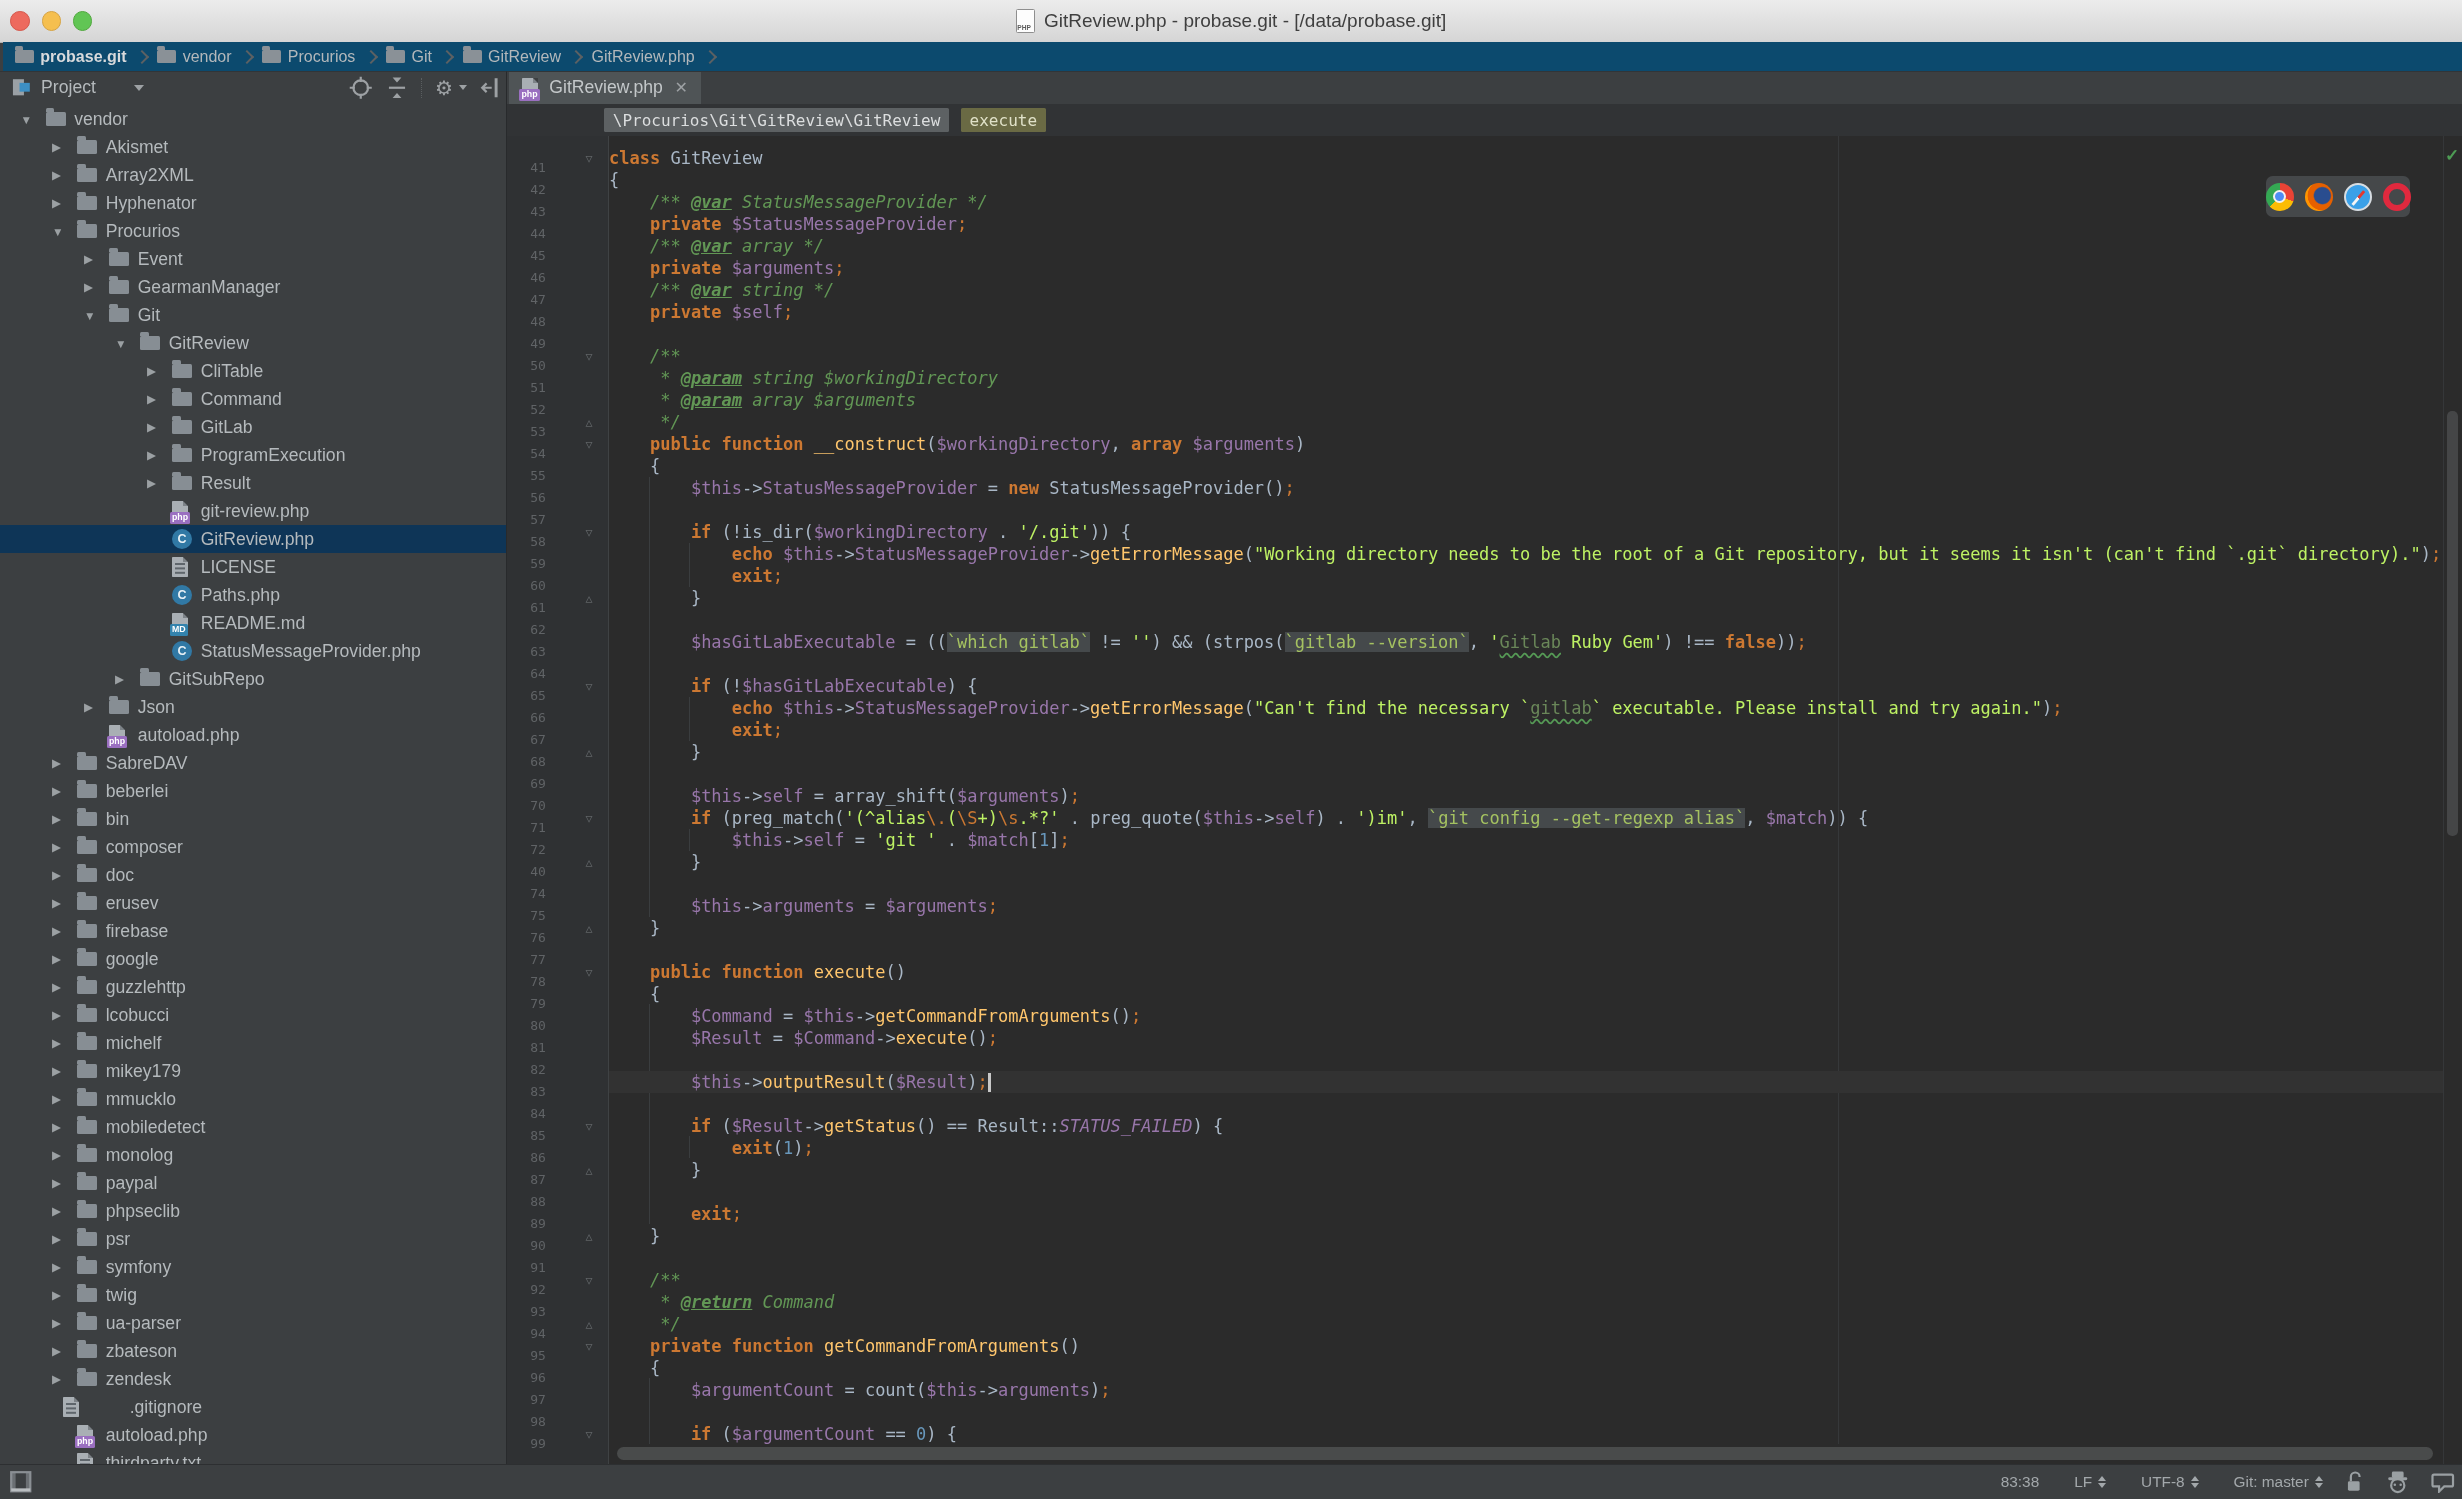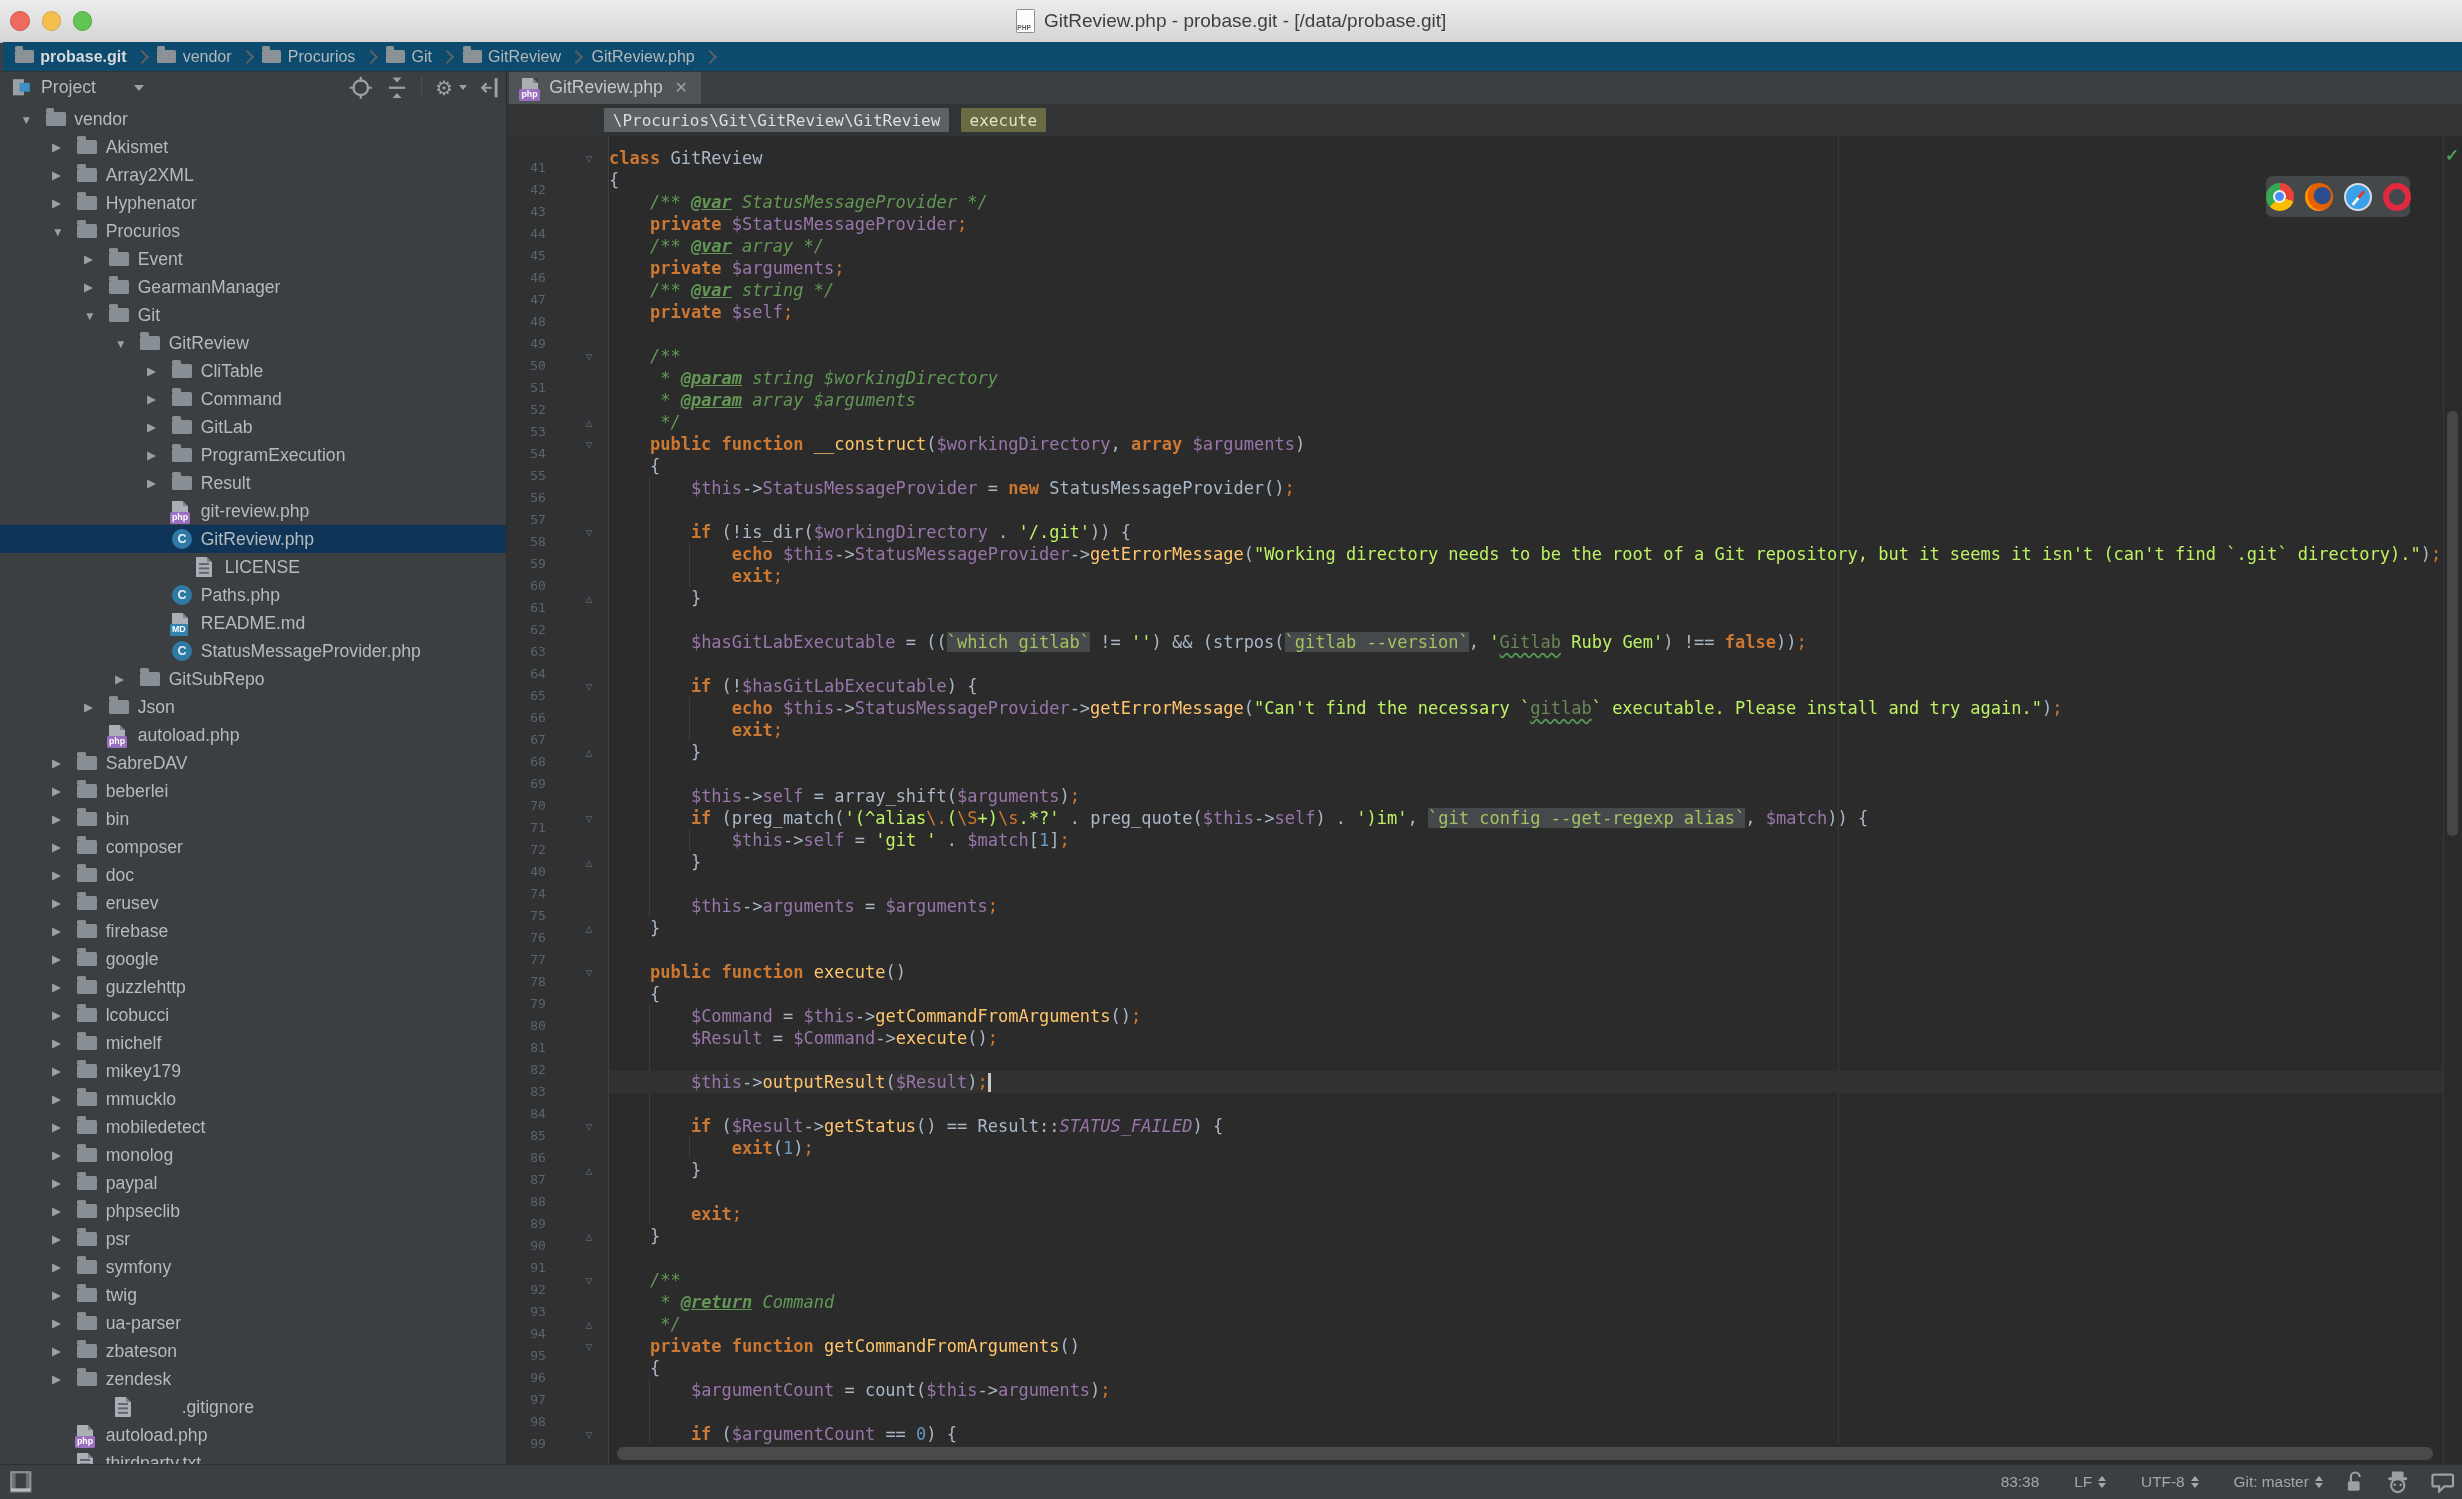--- a/index.html
+++ b/index.html
@@ -356,37 +356,37 @@
           </span>
           <span class="tlabel">git-review.php</span>
         </div>
         <div class="trow sel" style="padding-left: 147px;">
           <span class="tarrow"></span>
           <span class="tico">
             <span class="ico-class">C</span>
           </span>
           <span class="tlabel">GitReview.php</span>
         </div>
-        <div class="trow" style="padding-left: 147px; margin-left: 24px;">
-          <span class="tarrow"></span>
-          <span class="tico">
-            <span class="ico-page lines"></span>
-          </span>
-          <span class="tlabel">LICENSE</span>
-        </div>
         <div class="trow" style="padding-left: 147px;">
           <span class="tarrow"></span>
           <span class="tico">
-            <span class="ico-class">C</span>
-          </span>
-          <span class="tlabel">Paths.php</span>
+            <span class="ico-page lines"></span>
+          </span>
+          <span class="tlabel">LICENSE</span>
         </div>
         <div class="trow" style="padding-left: 147px;">
           <span class="tarrow"></span>
           <span class="tico">
+            <span class="ico-class">C</span>
+          </span>
+          <span class="tlabel">Paths.php</span>
+        </div>
+        <div class="trow" style="padding-left: 147px;">
+          <span class="tarrow"></span>
+          <span class="tico">
             <span class="ico-page"></span>
             <span class="badge md">MD</span>
           </span>
           <span class="tlabel">README.md</span>
         </div>
         <div class="trow" style="padding-left: 147px;">
           <span class="tarrow"></span>
           <span class="tico">
             <span class="ico-class">C</span>
           </span>
@@ -568,21 +568,21 @@
           </span>
           <span class="tlabel">zbateson</span>
         </div>
         <div class="trow" style="padding-left: 52px;">
           <span class="tarrow">▶</span>
           <span class="tico">
             <span class="ico-folder"></span>
           </span>
           <span class="tlabel">zendesk</span>
         </div>
-        <div class="trow" style="padding-left: 52px; gap: 38px;">
+        <div class="trow" style=" gap: 38px;">
           <span class="tarrow"></span>
           <span class="tico">
             <span class="ico-page lines"></span>
           </span>
           <span class="tlabel">.gitignore</span>
         </div>
         <div class="trow" style="padding-left: 52px;">
           <span class="tarrow"></span>
           <span class="tico">
             <span class="ico-page"></span>

